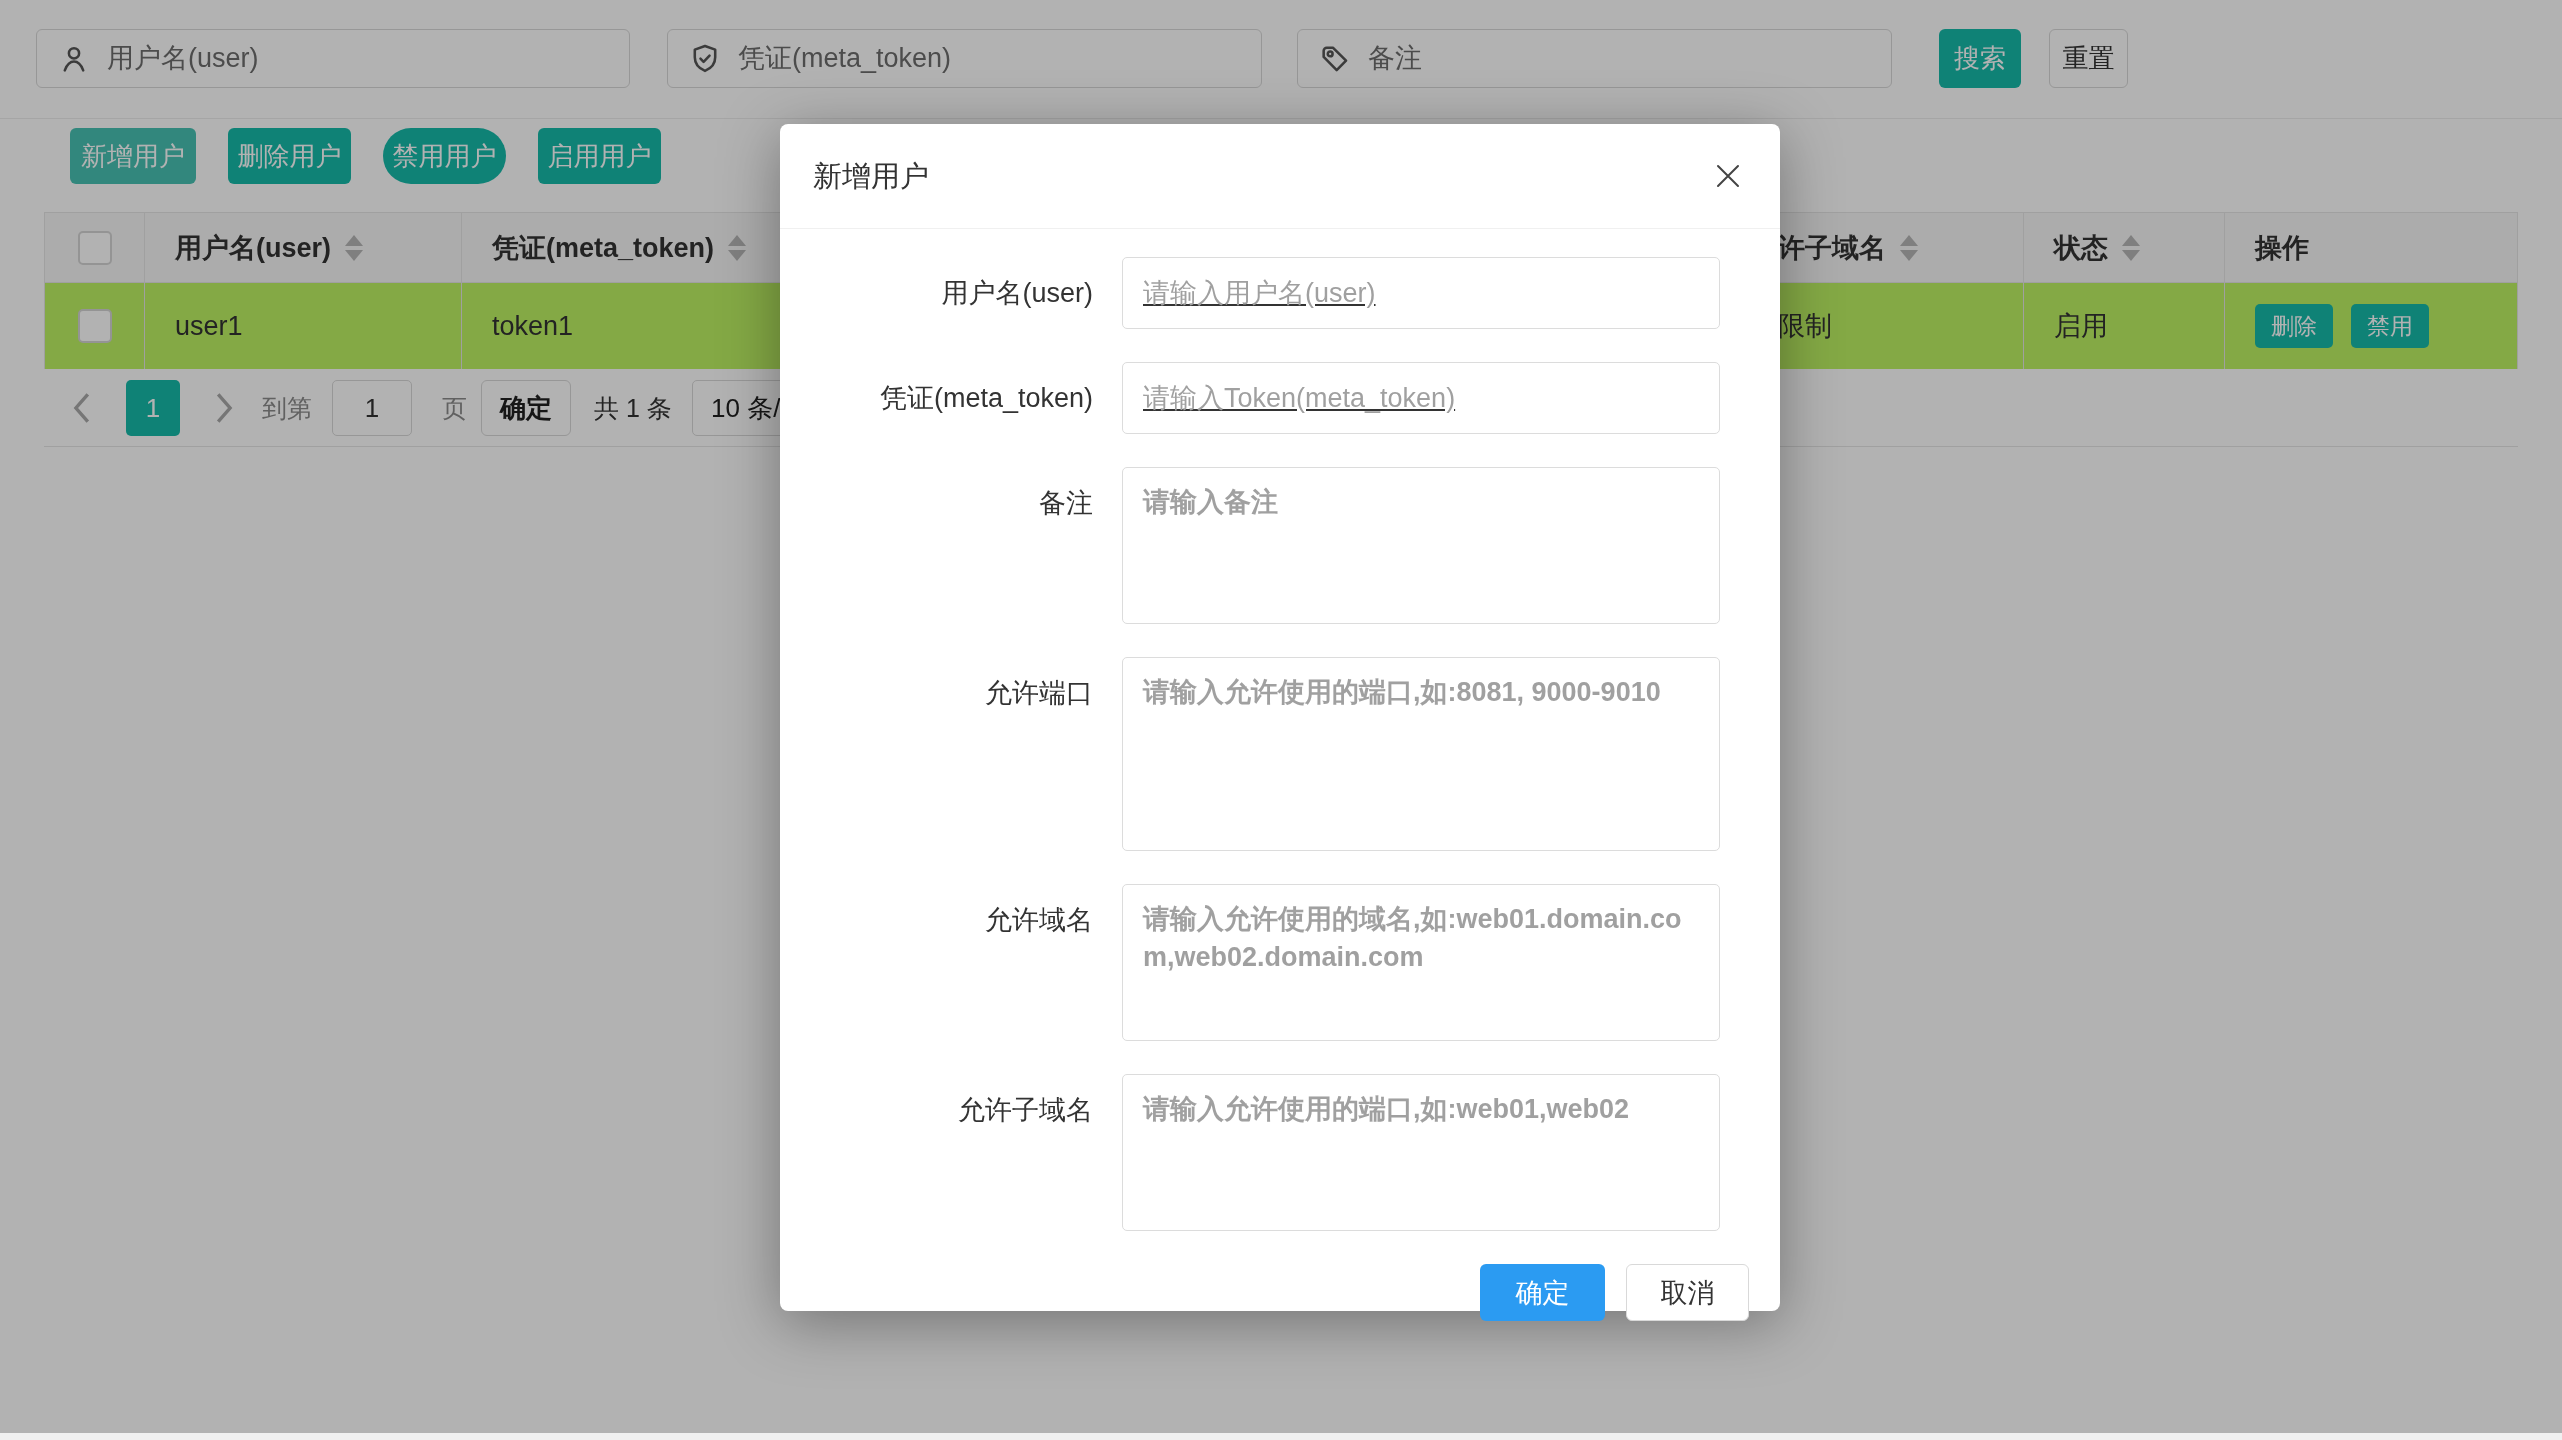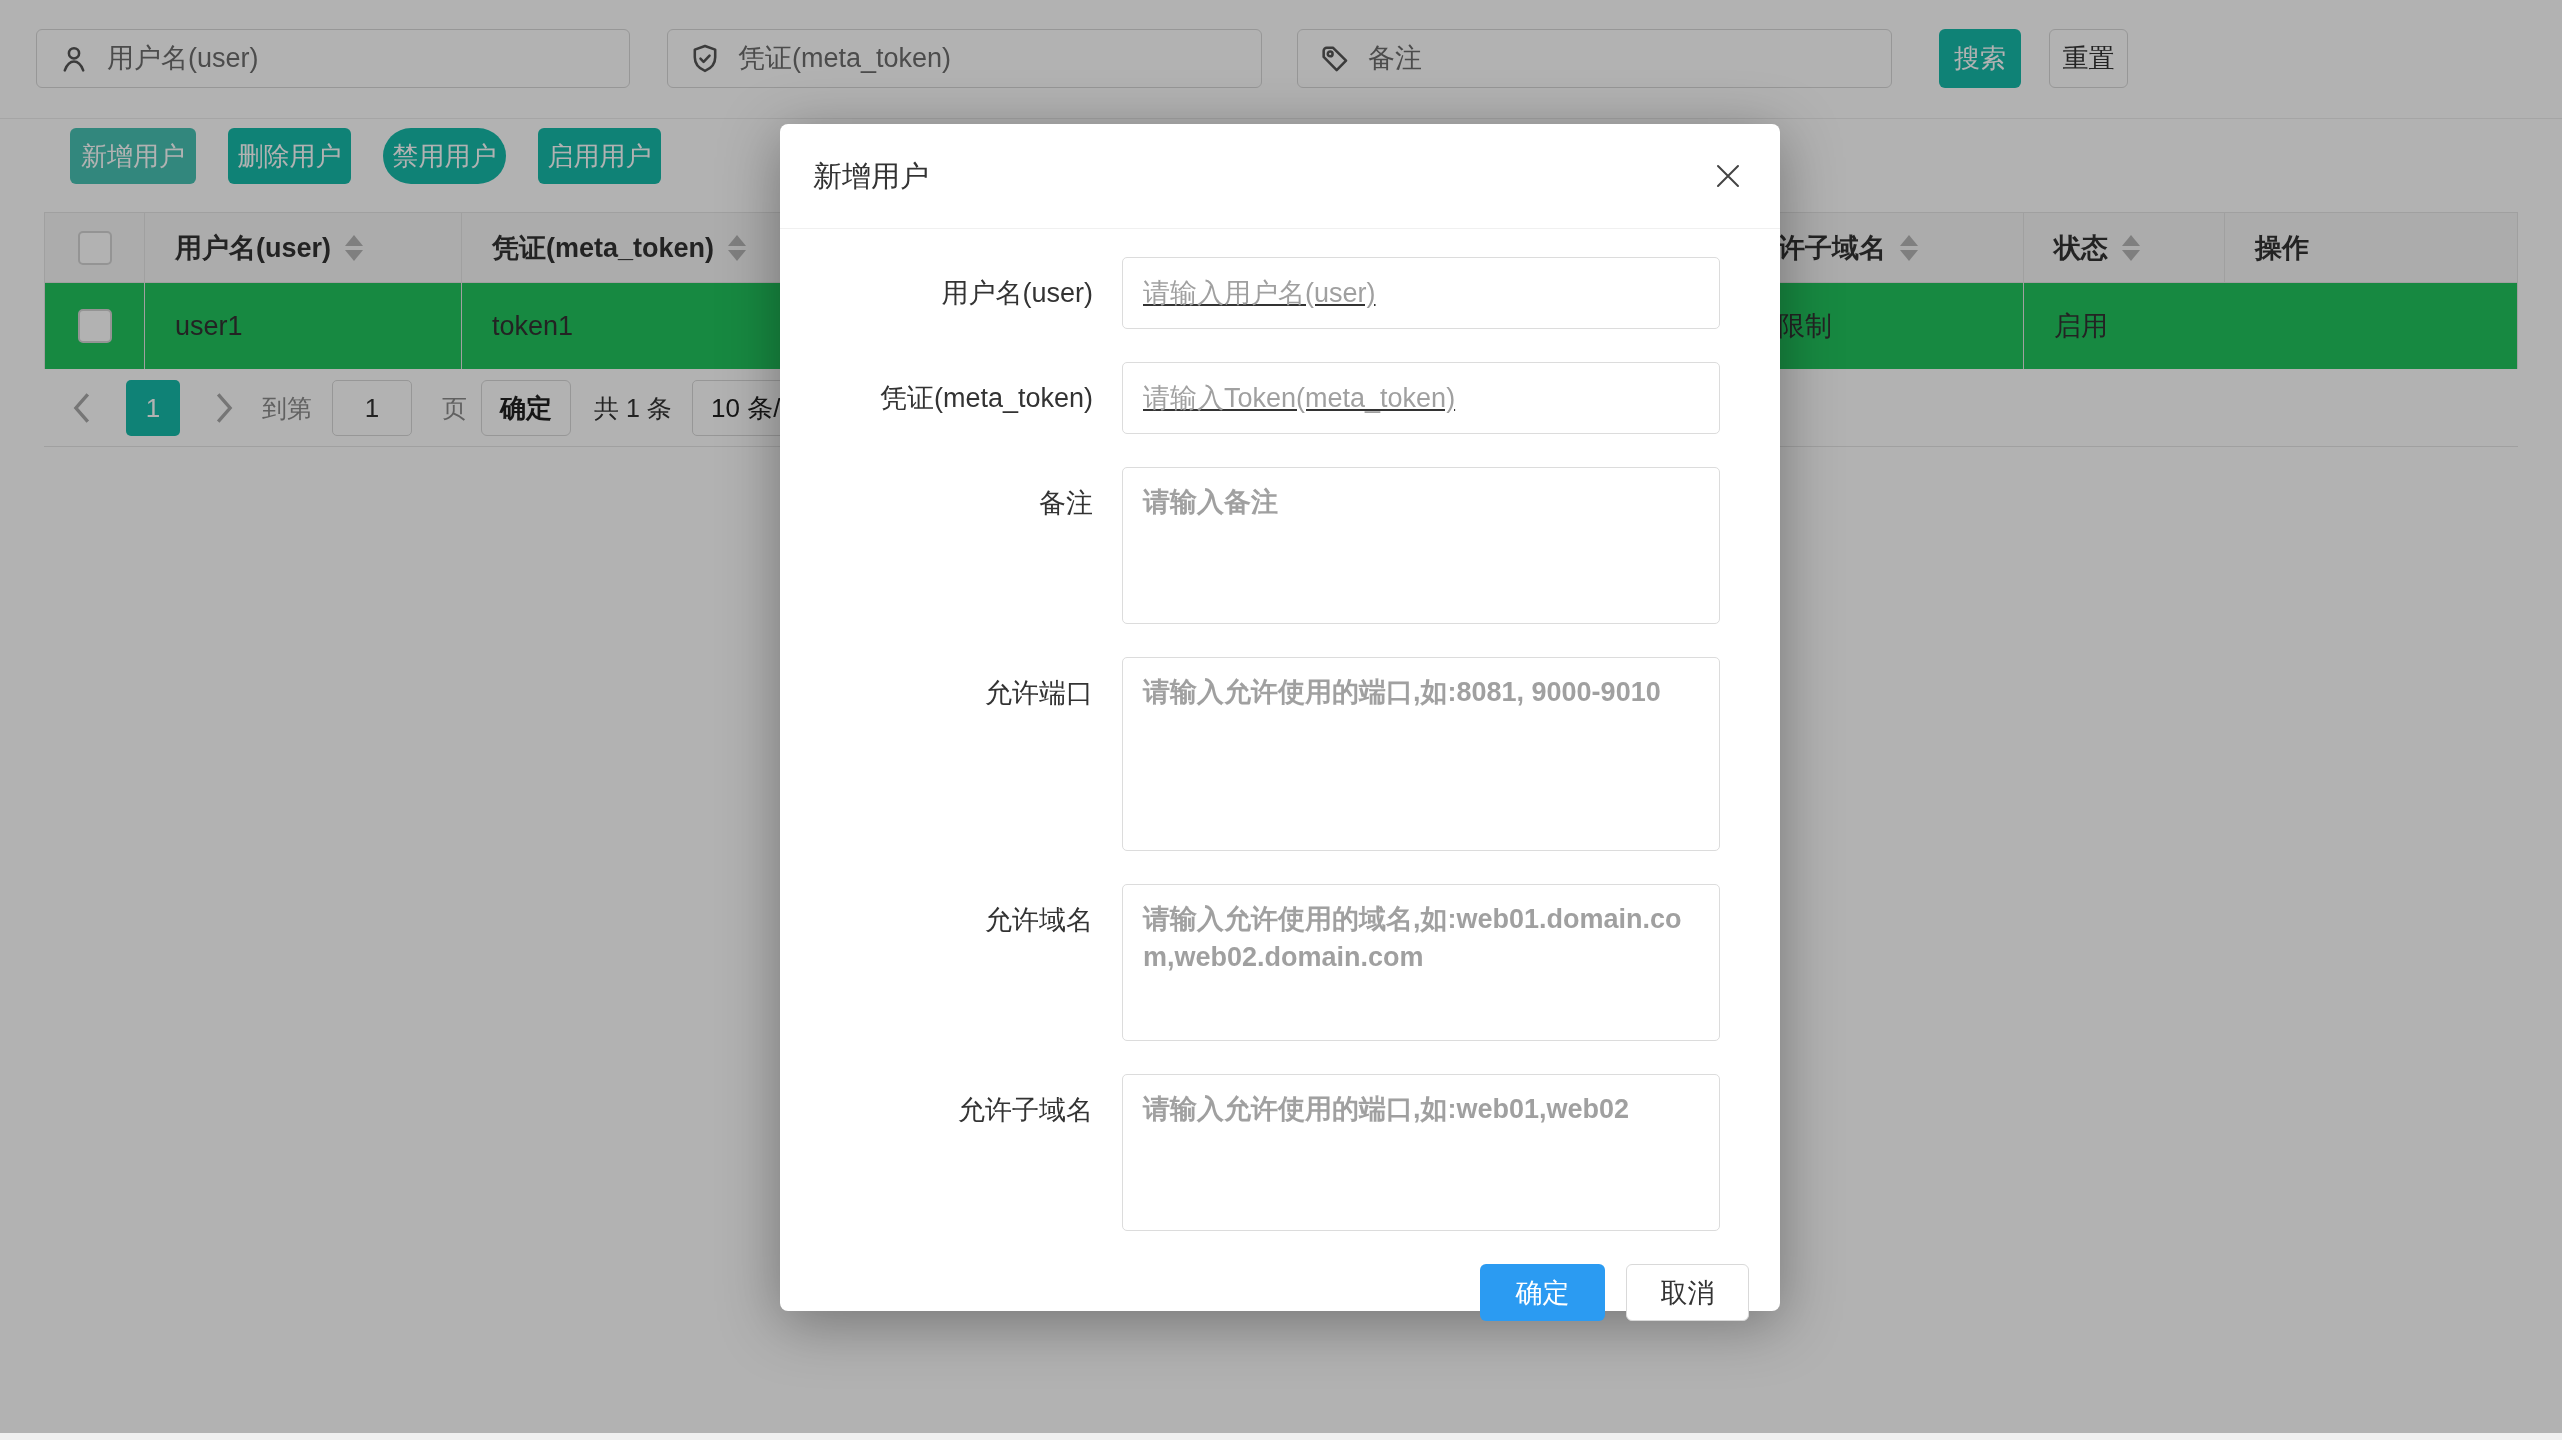--- a/index.html
+++ b/index.html
@@ -26,21 +26,21 @@
   .toolbar-btn { position:absolute; top:128px; height:56px; background:var(--teal); color:#fff; }
   #btn-add     { left:70px;  width:126px; background:#48c2b3; }
   #btn-del     { left:228px; width:123px; }
   #btn-disable { left:383px; width:123px;border-radius:28px; }
   #btn-enable  { left:538px; width:123px; }
 
   
   .table { position:absolute; left:44px; top:212px; width:2474px; border:1px solid #e6e6e6; border-bottom:none; }
   .t-row { display:flex; }
   .t-head { height:69px; background:#f6f6f6; }
-  .t-body { height:87px; background:#22c55e; border-top:1px solid #e6e6e6; }
+  .t-body { height:87px; background:#bef264; border-top:1px solid #e6e6e6;justify-content:space-between; }
   .t-cell { display:flex; align-items:center; padding-left:30px; font-size:27px; color:#333; border-right:1px solid #e6e6e6; overflow:hidden; }
   .t-cell:last-child { border-right:none; }
   .t-head .t-cell { font-weight:bold; }
   .c-check { width:100px; justify-content:center; padding-left:0; }
   .c-user  { width:317px; }
   .c-token { width:1259px; }
   .c-sub   { width:303px; }
   .c-stat  { width:201px; }
   .c-act   { width:292px; }
   .checkbox { width:34px; height:34px; background:#fff; border:2px solid #d4d4d4; border-radius:5px; cursor:pointer; }
@@ -165,20 +165,24 @@
       </div>
     </div>
     <div class="t-row t-body">
       <div class="t-cell c-check">
         <span class="checkbox"></span>
       </div>
       <div class="t-cell c-user">user1</div>
       <div class="t-cell c-token">token1</div>
       <div class="t-cell c-sub">不限制</div>
       <div class="t-cell c-stat">启用</div>
+      <div class="t-cell c-act">
+        <button class="btn mini-btn">删除</button>
+        <button class="btn mini-btn">禁用</button>
+      </div>
     </div>
   </div>
 
   <div class="pager">
     <span class="pg-arrow" id="pg-prev">
       <svg width="22" height="34" viewBox="0 0 12 20" fill="none" stroke="#a9a9a9" stroke-width="2">
           <path d="M10 2 L3 10 L10 18"></path>
         </svg>
     </span>
     <span class="pg-page">1</span>

